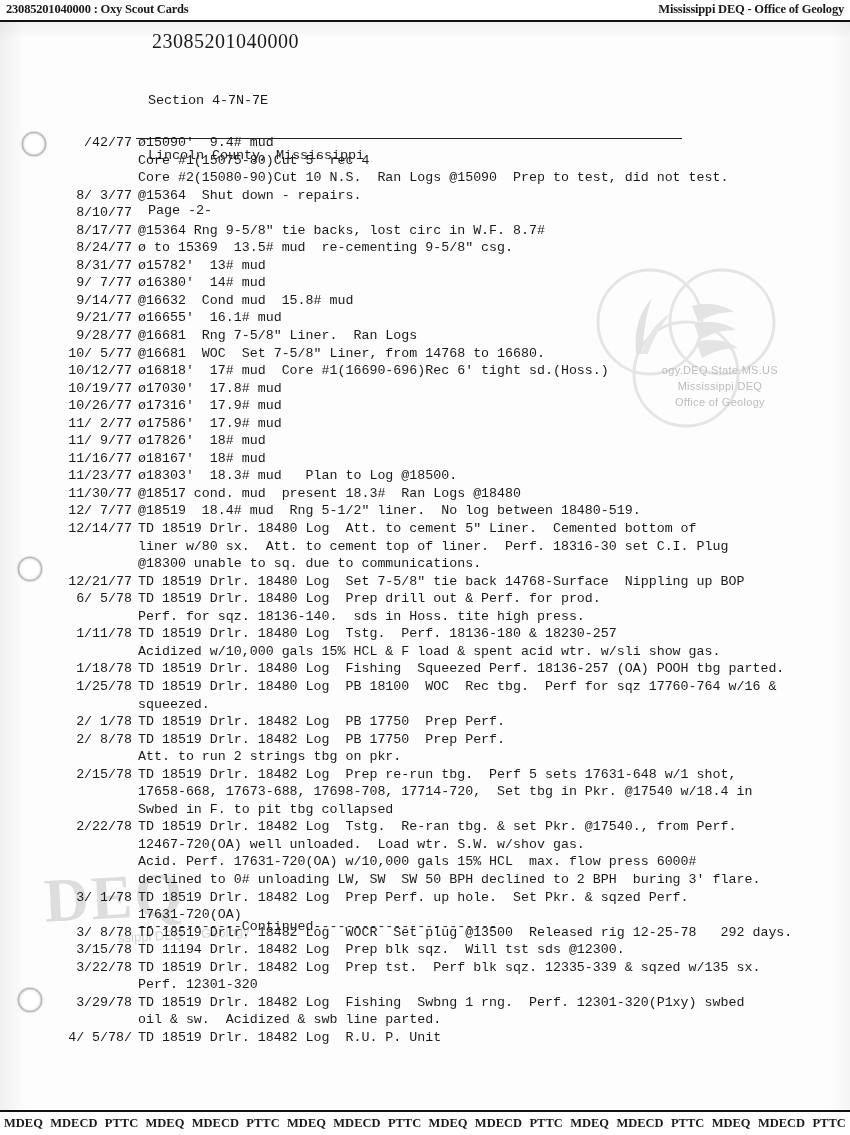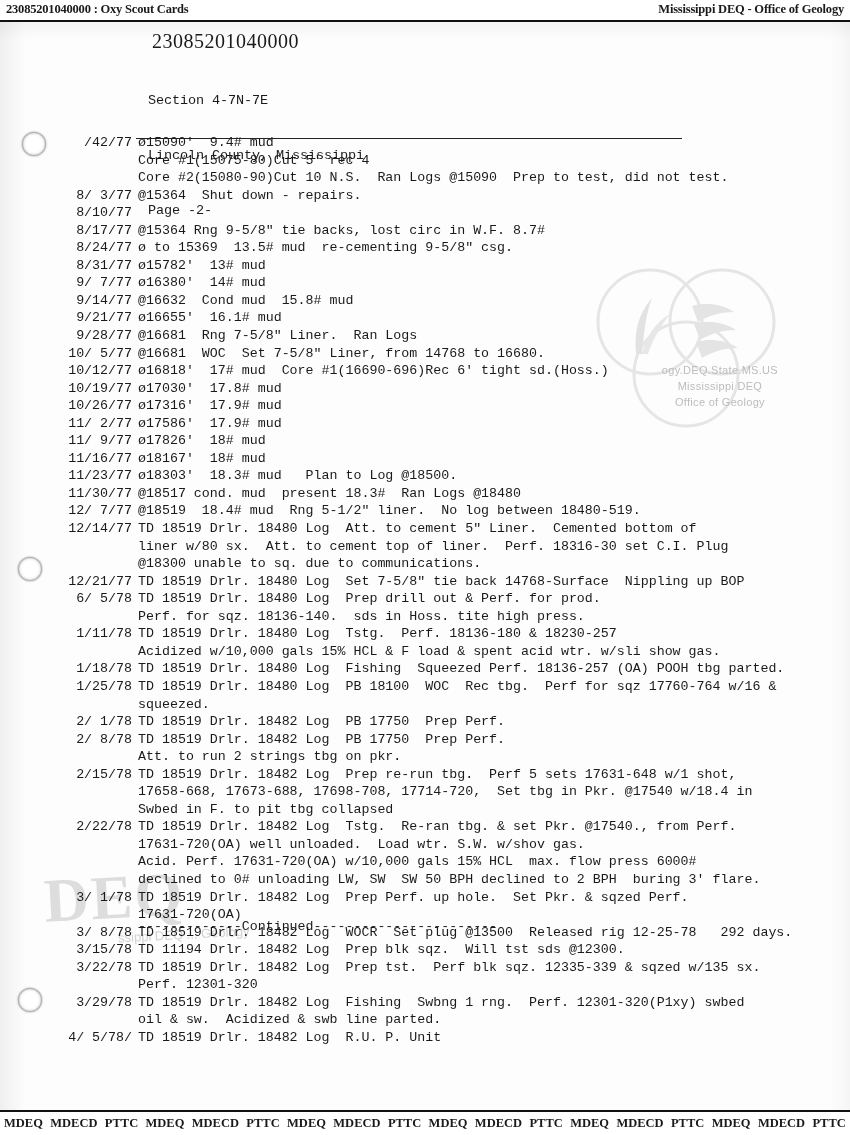--- a/index.html
+++ b/index.html
@@ -286,21 +286,21 @@
       <div class="row"><span class="date">1/18/78</span><span class="body">TD 18519 Drlr. 18480 Log  Fishing  Squeezed Perf. 18136-257 (OA) POOH tbg parted.</span></div>
       <div class="row"><span class="date">1/25/78</span><span class="body">TD 18519 Drlr. 18480 Log  PB 18100  WOC  Rec tbg.  Perf for sqz 17760-764 w/16 &amp;</span></div>
       <div class="row cont"><span class="date"></span><span class="body">squeezed.</span></div>
       <div class="row"><span class="date">2/ 1/78</span><span class="body">TD 18519 Drlr. 18482 Log  PB 17750  Prep Perf.</span></div>
       <div class="row"><span class="date">2/ 8/78</span><span class="body">TD 18519 Drlr. 18482 Log  PB 17750  Prep Perf.</span></div>
       <div class="row cont"><span class="date"></span><span class="body">Att. to run 2 strings tbg on pkr.</span></div>
       <div class="row"><span class="date">2/15/78</span><span class="body">TD 18519 Drlr. 18482 Log  Prep re-run tbg.  Perf 5 sets 17631-648 w/1 shot,</span></div>
       <div class="row cont"><span class="date"></span><span class="body">17658-668, 17673-688, 17698-708, 17714-720,  Set tbg in Pkr. @17540 w/18.4 in</span></div>
       <div class="row cont"><span class="date"></span><span class="body">Swbed in F. to pit tbg collapsed</span></div>
       <div class="row"><span class="date">2/22/78</span><span class="body">TD 18519 Drlr. 18482 Log  Tstg.  Re-ran tbg. &amp; set Pkr. @17540., from Perf.</span></div>
-      <div class="row cont"><span class="date"></span><span class="body">17631-720(OA) well unloaded.  Load wtr. S.W. w/shov gas.</span></div>
+      <div class="row cont"><span class="date"></span><span class="body">12467-720(OA) well unloaded.  Load wtr. S.W. w/shov gas.</span></div>
       <div class="row cont"><span class="date"></span><span class="body">Acid. Perf. 17631-720(OA) w/10,000 gals 15% HCL  max. flow press 6000#</span></div>
       <div class="row cont"><span class="date"></span><span class="body">declined to 0# unloading LW, SW  SW 50 BPH declined to 2 BPH  buring 3' flare.</span></div>
       <div class="row"><span class="date">3/ 1/78</span><span class="body">TD 18519 Drlr. 18482 Log  Prep Perf. up hole.  Set Pkr. &amp; sqzed Perf.</span></div>
       <div class="row cont"><span class="date"></span><span class="body">17631-720(OA)</span></div>
       <div class="row"><span class="date">3/ 8/78</span><span class="body">TD 18519 Drlr. 18482 Log  WOCR  Set plug @13500  Released rig 12-25-78   292 days.</span></div>
       <div class="row"><span class="date">3/15/78</span><span class="body">TD 11194 Drlr. 18482 Log  Prep blk sqz.  Will tst sds @12300.</span></div>
       <div class="row"><span class="date">3/22/78</span><span class="body">TD 18519 Drlr. 18482 Log  Prep tst.  Perf blk sqz. 12335-339 &amp; sqzed w/135 sx.</span></div>
       <div class="row cont"><span class="date"></span><span class="body">Perf. 12301-320</span></div>
       <div class="row"><span class="date">3/29/78</span><span class="body">TD 18519 Drlr. 18482 Log  Fishing  Swbng 1 rng.  Perf. 12301-320(P1xy) swbed</span></div>
       <div class="row cont"><span class="date"></span><span class="body">oil &amp; sw.  Acidized &amp; swb line parted.</span></div>

